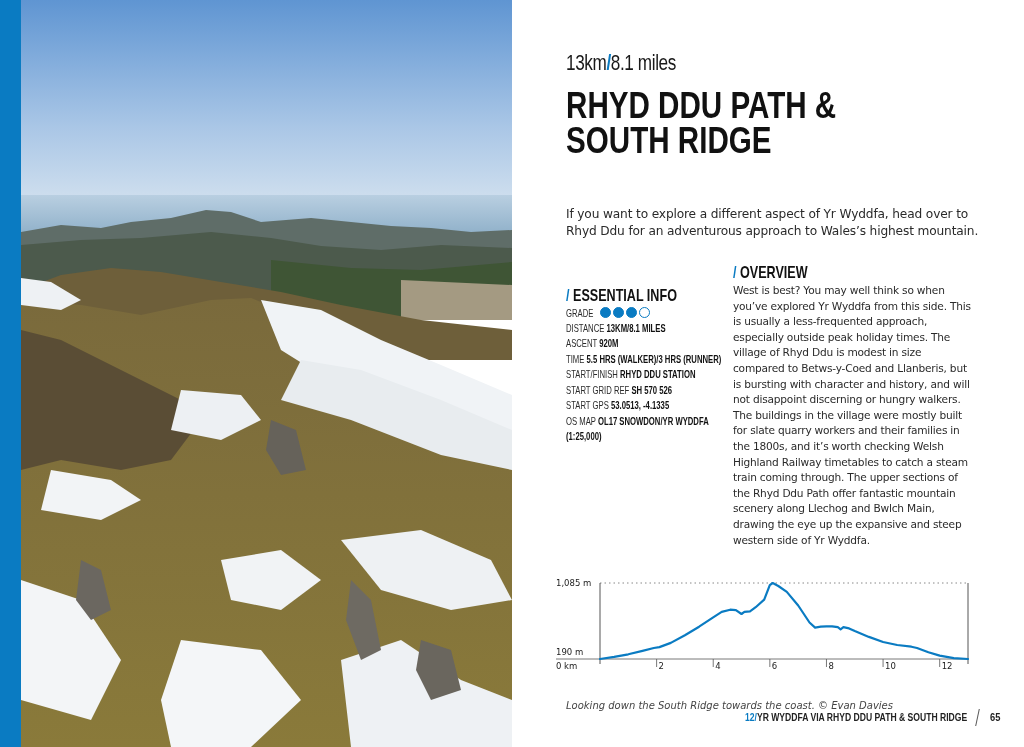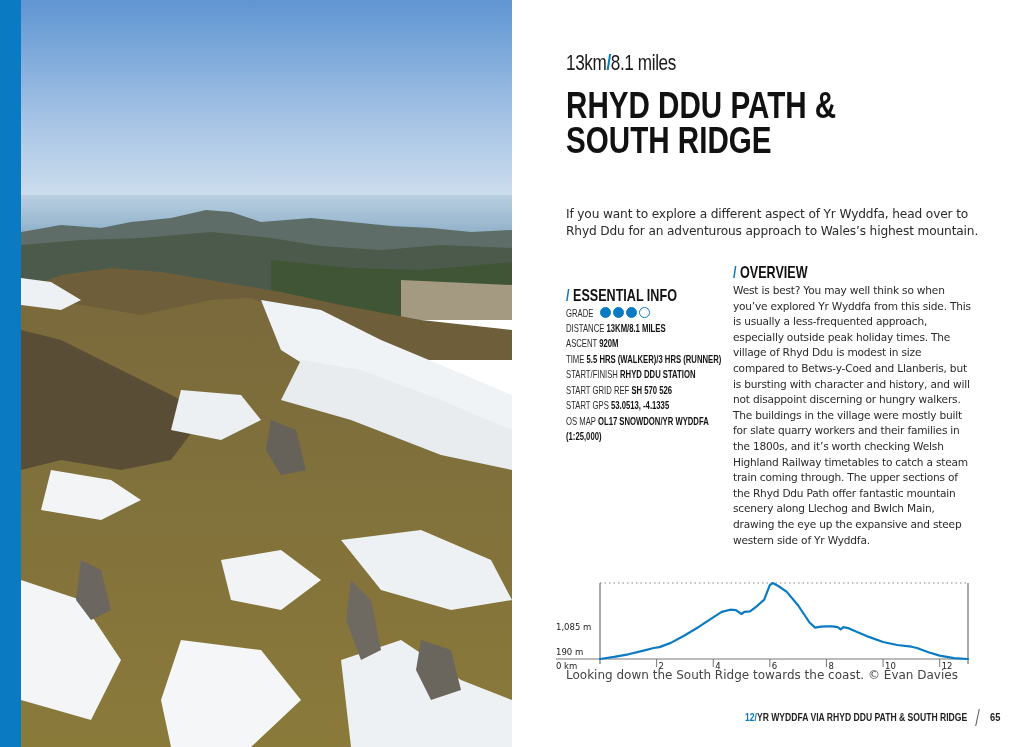--- a/index.html
+++ b/index.html
@@ -42,21 +42,21 @@
 
   .overview { position: absolute; left: 221px; top: 264px; width: 240px; }
   .overview-text { font-family: "DejaVu Sans", sans-serif; font-size: 10.6px; line-height: 15.6px; color: #2a2a2a; letter-spacing: -0.2px; margin-top: 1px; }
 
   
   .chart { position: absolute; left: 44px; top: 572px; width: 430px; height: 100px; }
   .chart svg { position: absolute; left: 0; top: 0; }
   .y-label { position: absolute; font-family: "DejaVu Sans", sans-serif; font-size: 8.5px; color: #222; white-space: nowrap; }
   .x-label { position: absolute; font-family: "DejaVu Sans", sans-serif; font-size: 8.5px; color: #222; white-space: nowrap; }
 
-  .caption { position: absolute; left: 54px; top: 668px; font-family: "DejaVu Sans", sans-serif; font-size: 12px; color: #444; white-space: nowrap; }
+  .caption { position: absolute; left: 54px; top: 700px; font-family: "DejaVu Sans", sans-serif; font-style: italic; font-size: 10px; color: #444; white-space: nowrap; }
 
   .footer { position: absolute; left: 233px; top: 711px; font-size: 11px; font-weight: bold; color: #222; white-space: nowrap; }
   .footer .inner { transform: scaleX(0.78); transform-origin: left top; display: inline-block; white-space: nowrap; }
   .footer-num { color: #0a7bc2; }
   .footer-sep { position: absolute; left: 465px; top: 709px; width: 1px; height: 17px; background: #555; transform: skewX(-12deg); }
   .page-num { position: absolute; left: 455px; top: 711px; font-size: 11px; font-weight: bold; color: #222; }
   .page-num .inner { transform: scaleX(0.85); transform-origin: left top; display: inline-block; }
 </style>
 </head>
 <body>
@@ -164,21 +164,21 @@
         <g id="ticks">
             <line x1="100.61538461538461" x2="100.61538461538461" y1="87" y2="95" stroke="#555" stroke-width="0.8"></line>
             <line x1="157.23076923076923" x2="157.23076923076923" y1="87" y2="95" stroke="#555" stroke-width="0.8"></line>
             <line x1="213.84615384615387" x2="213.84615384615387" y1="87" y2="95" stroke="#555" stroke-width="0.8"></line>
             <line x1="270.46153846153845" x2="270.46153846153845" y1="87" y2="95" stroke="#555" stroke-width="0.8"></line>
             <line x1="327.0769230769231" x2="327.0769230769231" y1="87" y2="95" stroke="#555" stroke-width="0.8"></line>
             <line x1="383.69230769230774" x2="383.69230769230774" y1="87" y2="95" stroke="#555" stroke-width="0.8"></line>
           </g>
         <polyline id="elev-line" fill="none" stroke="#0a7bc2" stroke-width="2.2" stroke-linejoin="round" stroke-linecap="round" points="44.0,87.0 58.2,84.9 72.3,82.3 86.5,78.9 97.8,76.0 103.4,75.1 114.8,70.9 128.9,63.2 143.1,54.7 157.2,45.4 165.7,39.9 174.2,37.7 179.9,38.2 185.5,42.0 188.4,39.9 194.0,39.4 199.7,35.2 208.2,27.6 213.8,13.1 216.7,11.0 222.3,14.0 230.8,19.9 242.2,33.5 253.5,50.5 259.1,55.6 264.8,54.7 270.5,54.3 276.1,54.3 281.8,55.2 284.6,57.3 287.4,55.2 293.1,56.4 298.8,59.0 312.9,64.9 327.1,70.0 341.2,73.0 355.4,74.7 361.0,76.0 372.4,80.2 383.7,83.6 397.8,86.2 412.0,87.0"></polyline>
       </svg>
-      <span class="y-label" style="left:0px; top:6px;margin-top:44px;">1,085 m</span>
+      <span class="y-label" style="left:0px; top:6px;">1,085 m</span>
       <span class="y-label" style="left:0px; top:75px;">190 m</span>
       <span class="x-label" style="left:0px; top:89px;">0 km</span>
       <div id="xlabels">
           <span class="x-label" style="left: 102.615px; top: 89px;">2</span>
           <span class="x-label" style="left: 159.231px; top: 89px;">4</span>
           <span class="x-label" style="left: 215.846px; top: 89px;">6</span>
           <span class="x-label" style="left: 272.462px; top: 89px;">8</span>
           <span class="x-label" style="left: 329.077px; top: 89px;">10</span>
           <span class="x-label" style="left: 385.692px; top: 89px;">12</span>
         </div>

